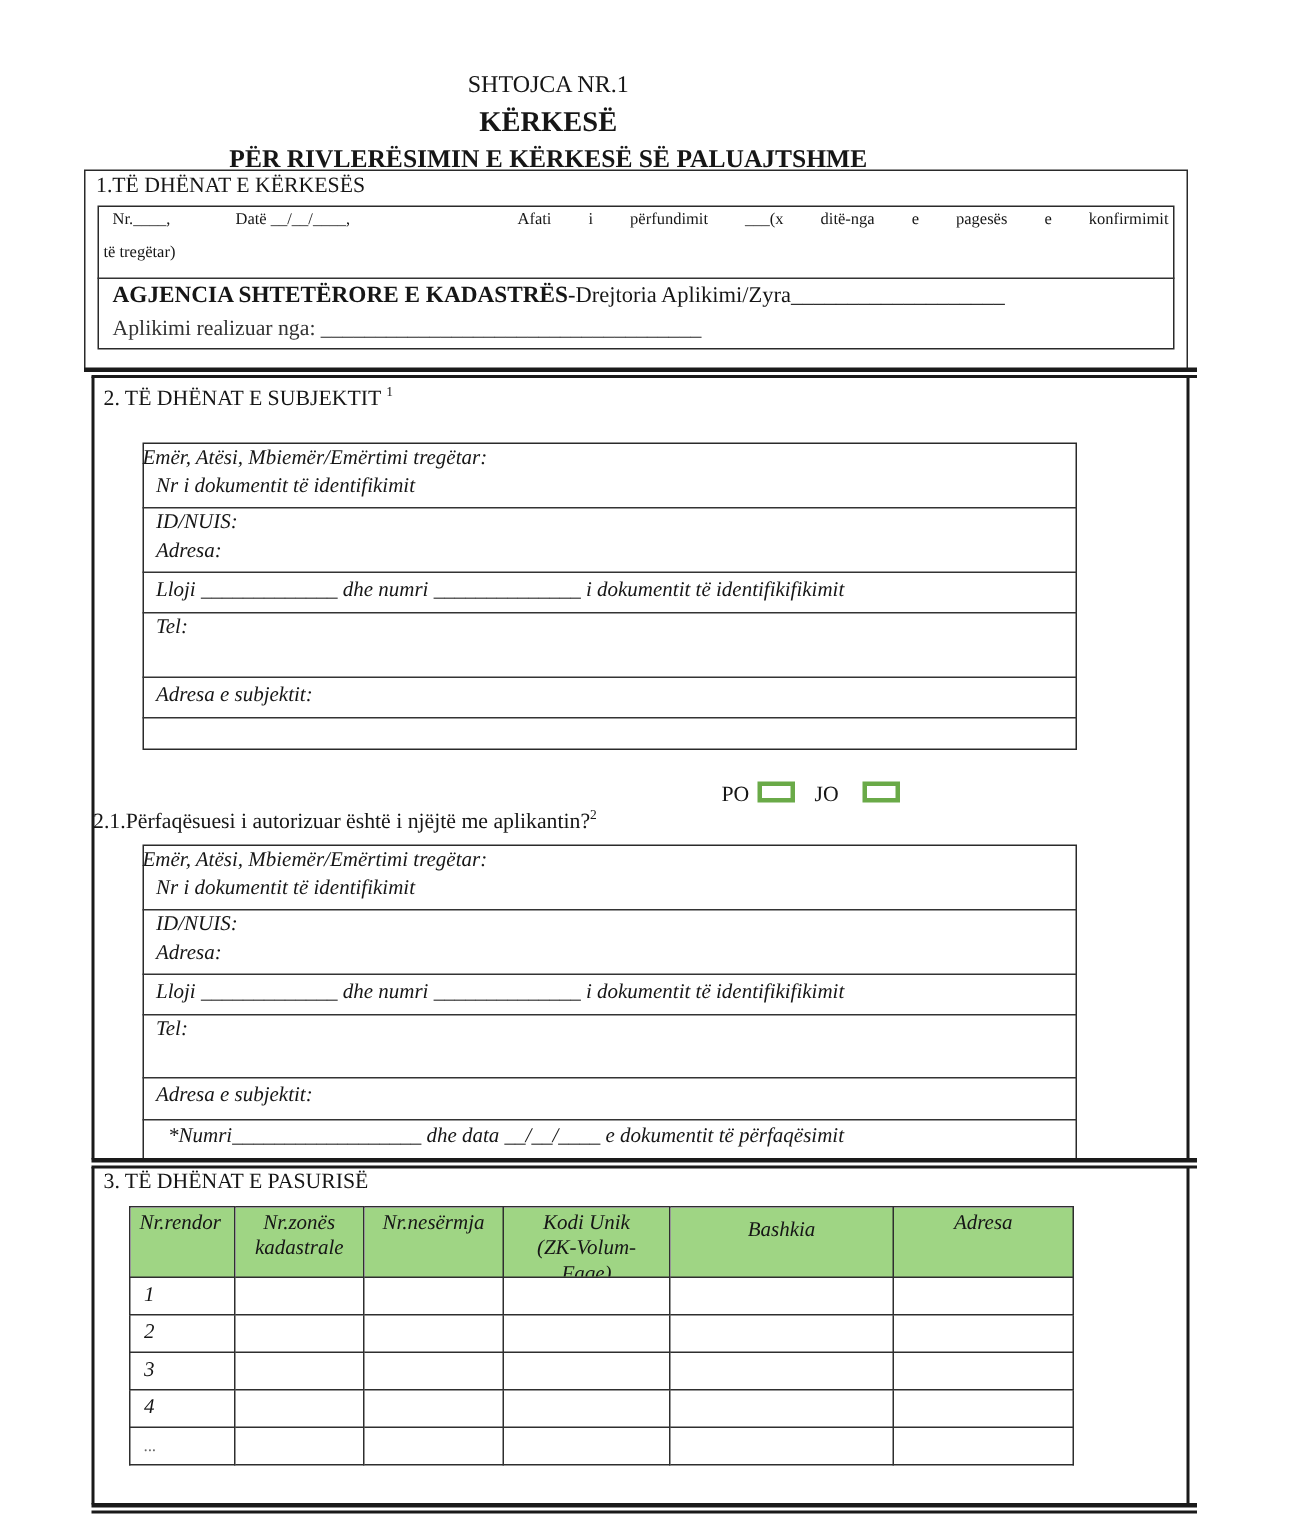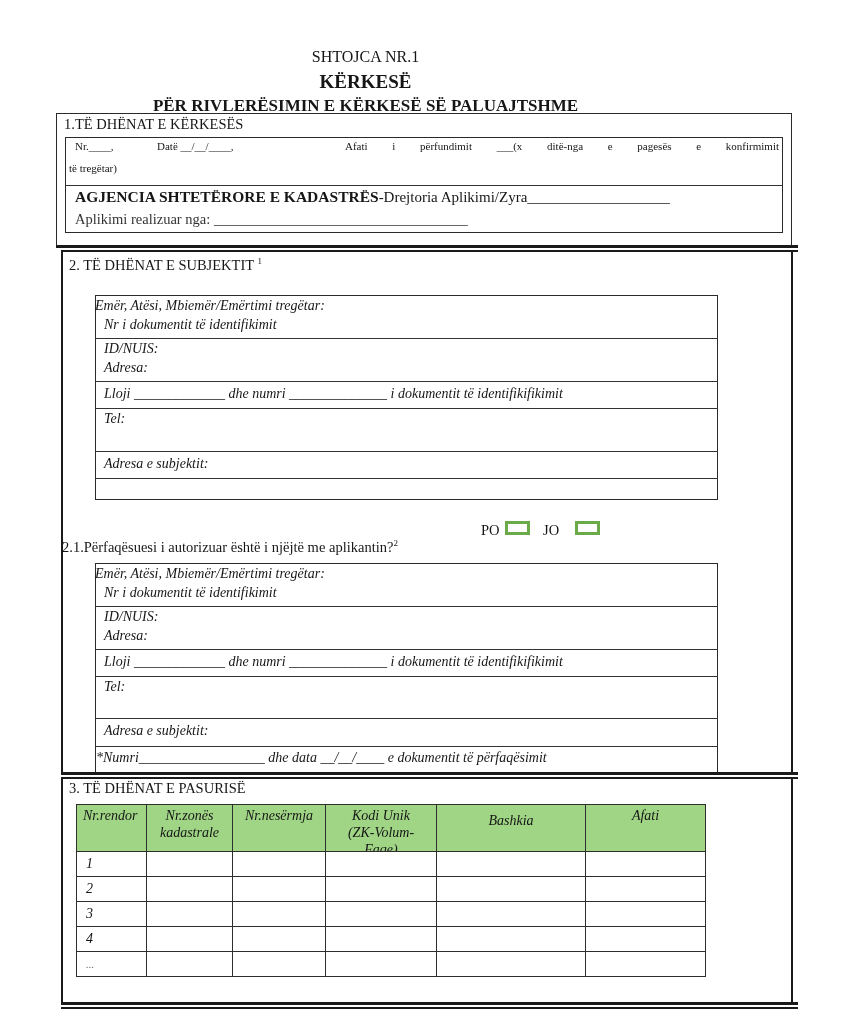--- a/index.html
+++ b/index.html
@@ -14,21 +14,21 @@
   .hdr { left:0; width:731px; text-align:center;margin-top:40px; }
   .bold { font-weight:bold; }
   .s1 { font-size:11px; }
   .it { font-style:italic; font-size:14px; }
   .sec-title { font-weight:normal; font-size:14.5px; }
   sup { font-size:9px; vertical-align:6px; }
   .cb { position:absolute; width:25px; height:14px; box-sizing:border-box; border:3px solid #6aaa48; background:#fff; }
   .hl { position:absolute; height:0; border-top:1.5px solid #333; }
 
   table.prop {
-    position:absolute; left:76px; top:804px; border-collapse:collapse; table-layout:fixed;
+    position:absolute; left:86px; top:804px; border-collapse:collapse; table-layout:fixed;
     font-style:italic; font-size:14px;
   }
   table.prop td, table.prop th {
     border:1.5px solid #2e2e2e; padding:0; vertical-align:top; overflow:hidden;
   }
   table.prop th {
     background:#9fd584; font-weight:normal; height:46px; line-height:17px; 
   }
   table.prop th .clip { height:46px; overflow:hidden; padding-top:2px; box-sizing:border-box; }
   table.prop th.left { text-align:left; }
@@ -95,21 +95,21 @@
 <div class="hl" style="left:95px;top:718px;width:623px;"></div>
 <div class="hl" style="left:95px;top:746px;width:623px;"></div>
 
 <div class="abs it" style="left:95px;top:566px;">Emër, Atësi, Mbiemër/Emërtimi tregëtar:</div>
 <div class="abs it" style="left:104px;top:585px;">Nr i dokumentit të identifikimit</div>
 <div class="abs it" style="left:104px;top:609px;">ID/NUIS:</div>
 <div class="abs it" style="left:104px;top:628px;">Adresa:</div>
 <div class="abs it" style="left:104px;top:654px;">Lloji _____________ dhe numri ______________ i dokumentit të identifikifikimit</div>
 <div class="abs it" style="left:104px;top:679px;">Tel:</div>
 <div class="abs it" style="left:104px;top:723px;">Adresa e subjektit:</div>
-<div class="abs it" style="left:96px;top:750px;">*Numri__________________ dhe data __/__/____ e dokumentit të përfaqësimit</div>
+<div class="abs it" style="left:112px;top:750px;">*Numri__________________ dhe data __/__/____ e dokumentit të përfaqësimit</div>
 
 <div class="line" style="left:61px;top:772px;width:737px;height:3px;"></div>
 <div class="line" style="left:61px;top:777px;width:737px;height:1.5px;"></div>
 
 <div class="line" style="left:61px;top:778px;width:1.8px;height:225px;"></div>
 <div class="line" style="left:791px;top:778px;width:1.8px;height:225px;"></div>
 <div class="abs sec-title" style="left:69px;top:780px;">3. TË DHËNAT E PASURISË</div>
 
 <table class="prop">
   <colgroup>
@@ -131,21 +131,21 @@
     <th>
           <div class="clip">Nr.nesërmja</div>
         </th>
     <th>
           <div class="clip" style="padding:2px 12px 0">Kodi Unik (ZK-Volum-Faqe)</div>
         </th>
     <th>
           <div class="clip" style="padding-top:7px">Bashkia</div>
         </th>
     <th>
-          <div class="clip">Afati</div>
+          <div class="clip">Adresa</div>
         </th>
   </tr>
   <tr>
     <td class="num">1</td>
     <td></td>
     <td></td>
     <td></td>
     <td></td>
     <td></td>
   </tr>

